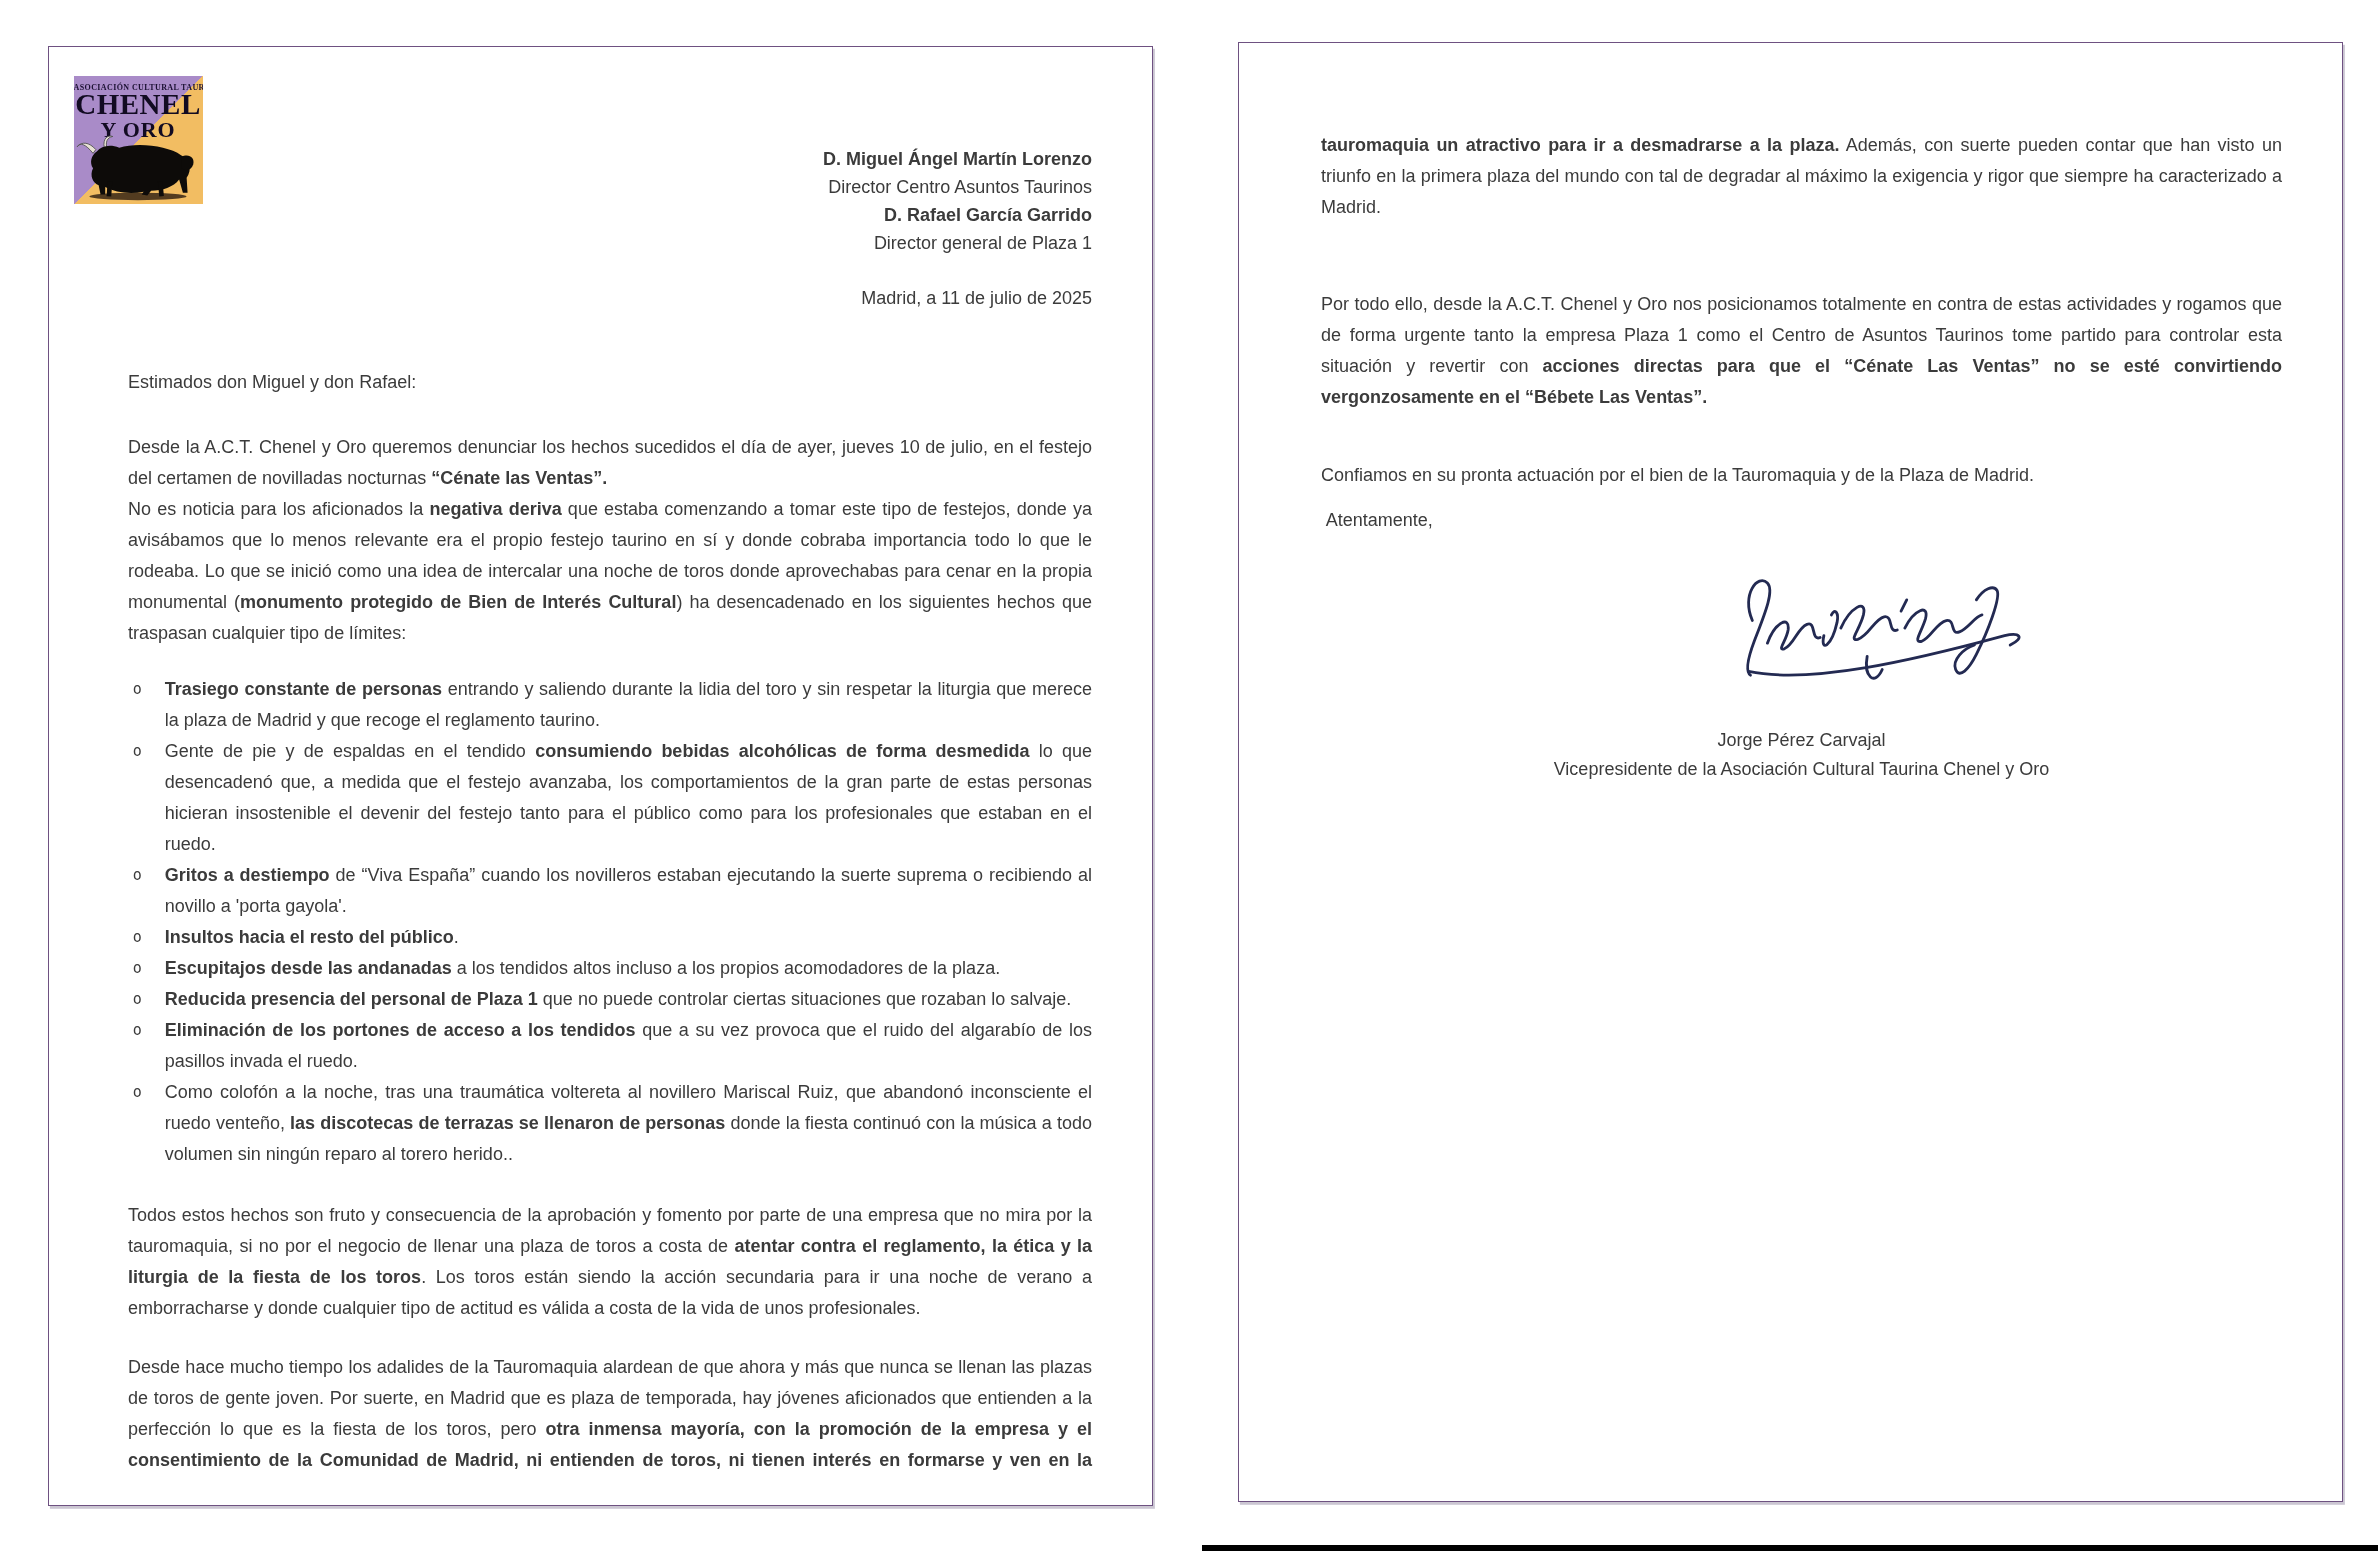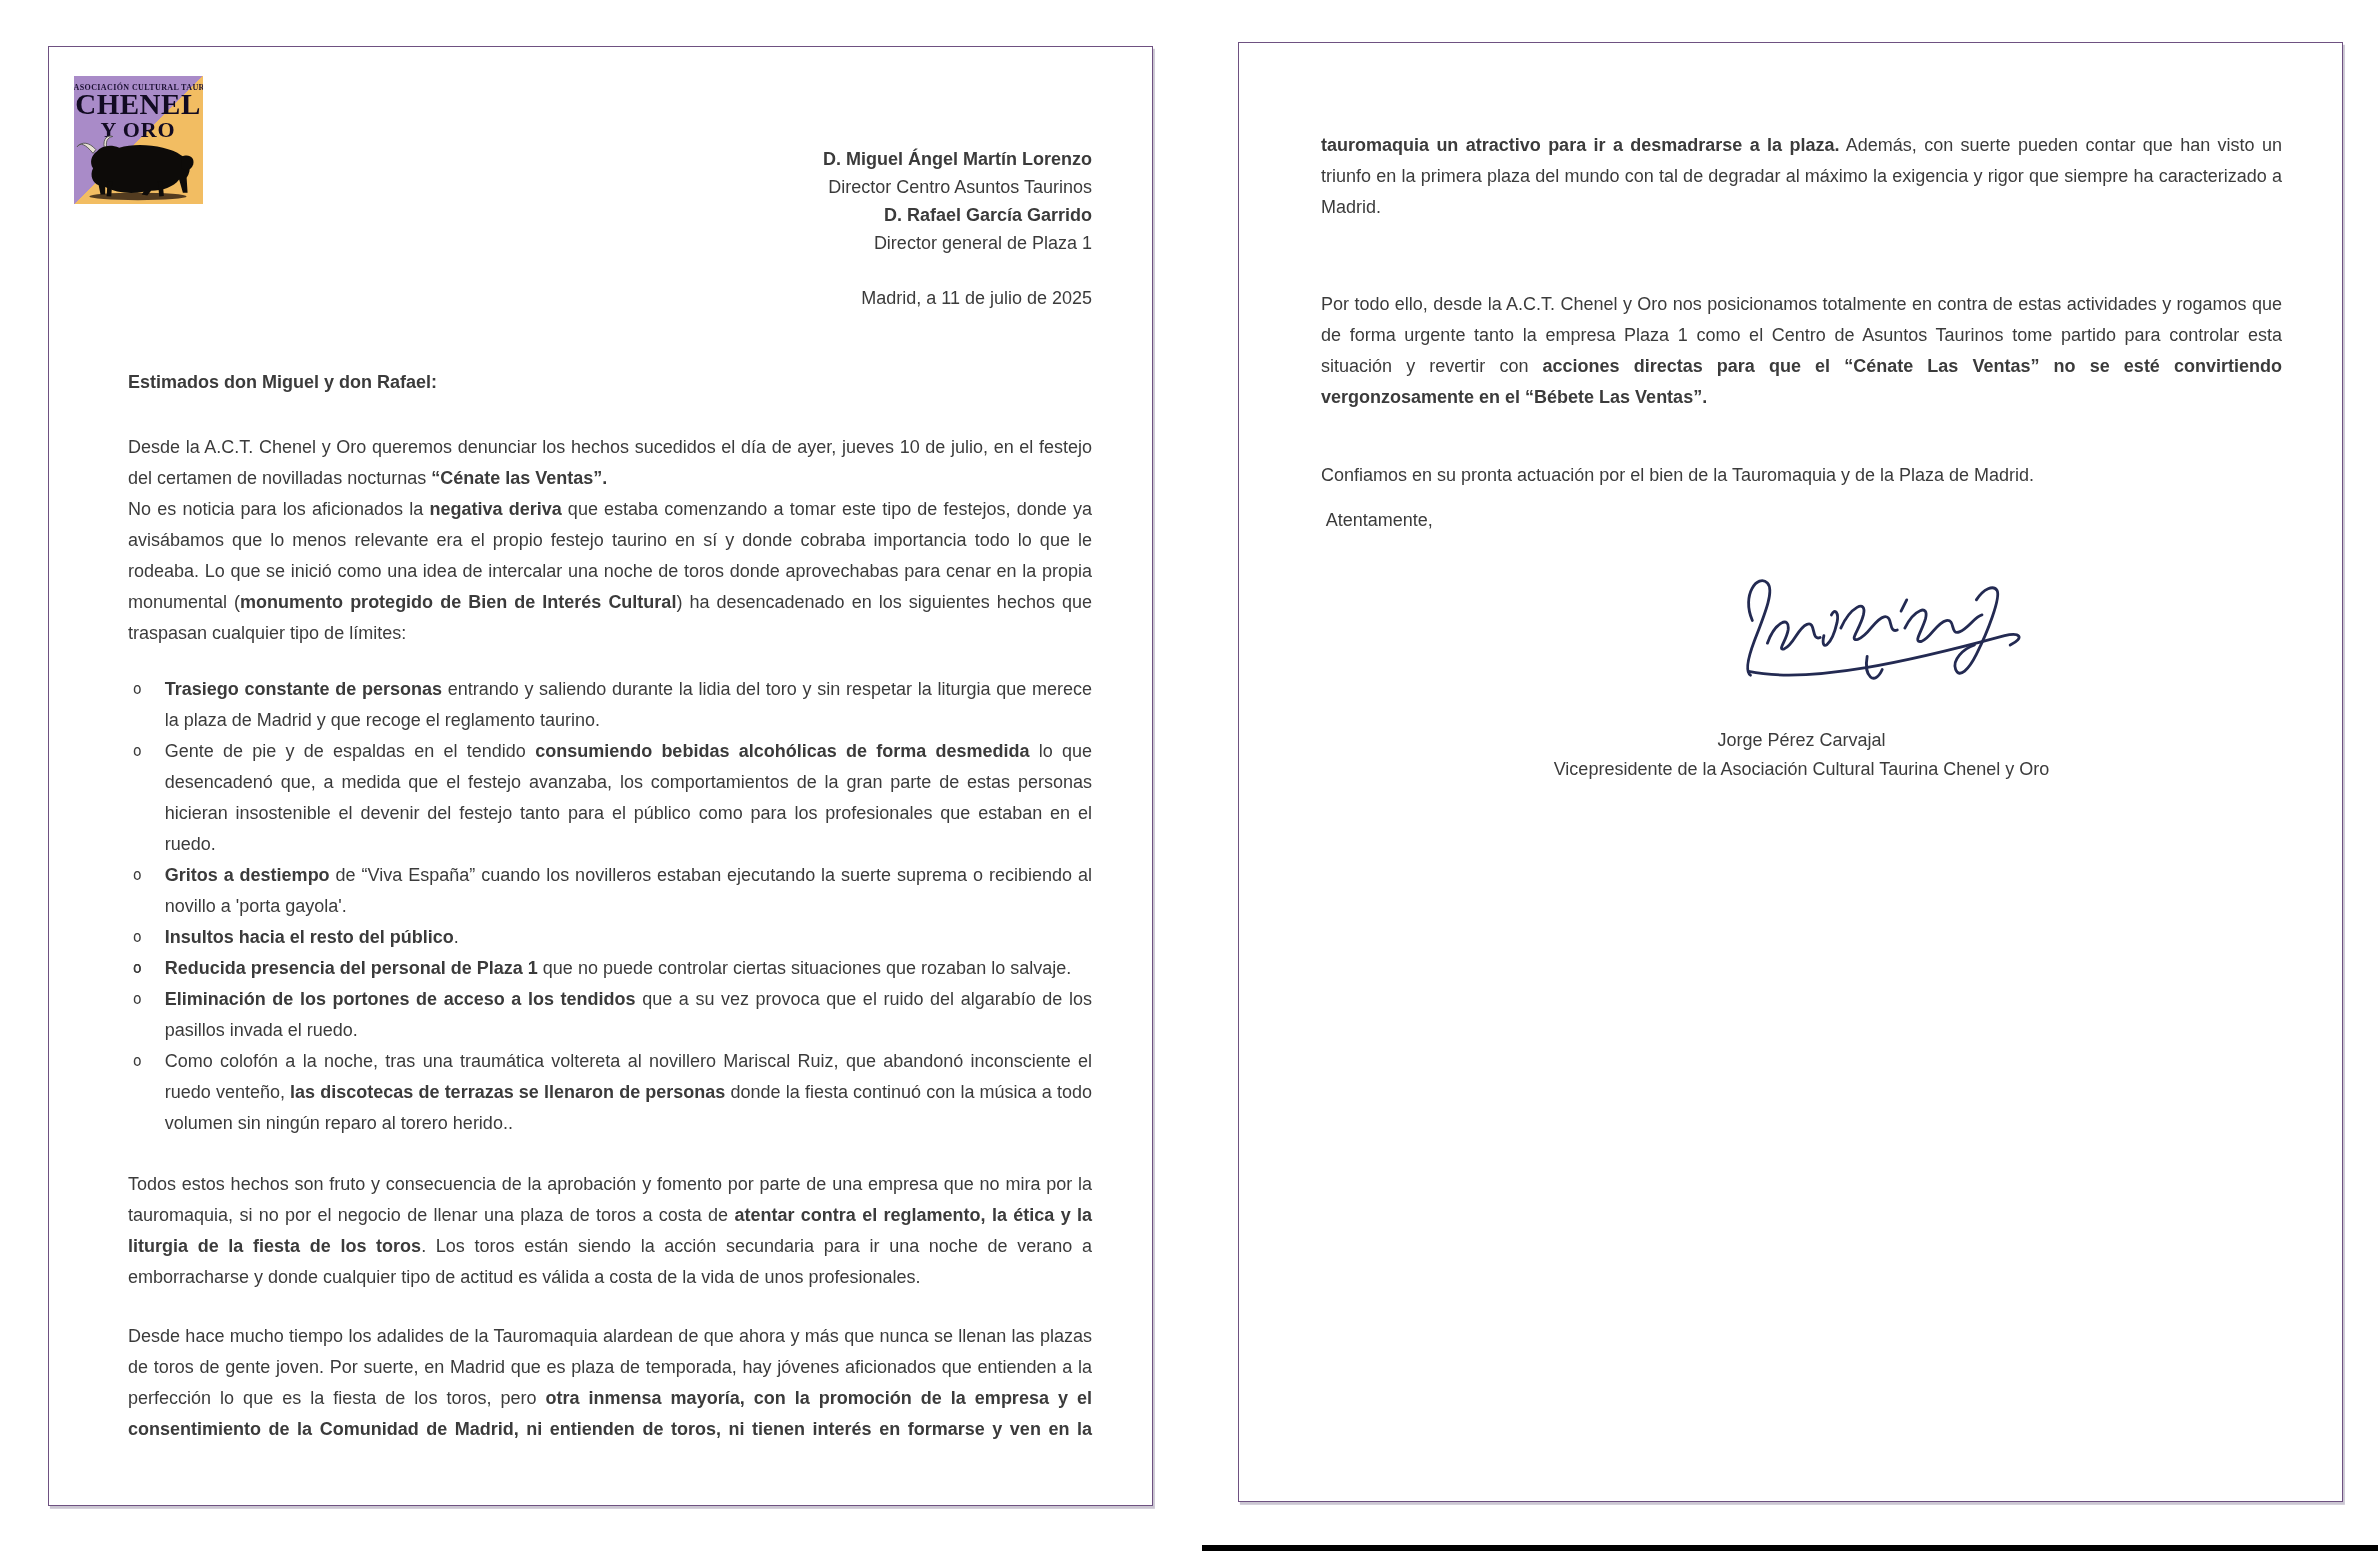--- a/index.html
+++ b/index.html
@@ -58,21 +58,21 @@
   .logo-title .l2{font-size:22px;letter-spacing:0.9px;display:block;}
   .logo-bull{position:absolute;left:2.8px;bottom:1.9px;}
 
   
   .recipients{
     margin-top:98px;
     text-align:right;
     line-height:28px;
   }
   .dateline{margin-top:26px;text-align:right;}
-  .salutation{margin-top:53px;font-weight:bold;}
+  .salutation{margin-top:53px;}
   .p1{margin-top:34px;}
   .p2{}
 
   ul.incidents{
     list-style:none;
     margin:24.5px 0 0 0;
     padding:0 0 0 4.7px;
   }
   ul.incidents li{
     position:relative;
@@ -139,21 +139,21 @@
 
     <p class="p1 just"><span>Desde la A.C.T. Chenel y Oro queremos denunciar los hechos sucedidos el día de ayer, jueves 10 de julio, en el festejo del certamen de novilladas nocturnas </span><b>“Cénate las Ventas”.</b></p>
 
     <p class="p2 just"><span>No es noticia para los aficionados la </span><b>negativa deriva</b><span> que estaba comenzando a tomar este tipo de festejos, donde ya avisábamos que lo menos relevante era el propio festejo taurino en sí y donde cobraba importancia todo lo que le rodeaba. Lo que se inició como una idea de intercalar una noche de toros donde aprovechabas para cenar en la propia monumental (</span><b>monumento protegido de Bien de Interés Cultural</b><span>) ha desencadenado en los siguientes hechos que traspasan cualquier tipo de límites:</span></p>
 
     <ul class="incidents">
       <li><span class="marker">o</span><span><b>Trasiego constante de personas</b><span> entrando y saliendo durante la lidia del toro y sin respetar la liturgia que merece la plaza de Madrid y que recoge el reglamento taurino.</span></span></li>
       <li><span class="marker">o</span><span><span>Gente de pie y de espaldas en el tendido </span><b>consumiendo bebidas alcohólicas de forma desmedida</b><span> lo que desencadenó que, a medida que el festejo avanzaba, los comportamientos de la gran parte de estas personas hicieran insostenible el devenir del festejo tanto para el público como para los profesionales que estaban en el ruedo.</span></span></li>
       <li><span class="marker">o</span><span><b>Gritos a destiempo</b><span> de “Viva España” cuando los novilleros estaban ejecutando la suerte suprema o recibiendo al novillo a 'porta gayola'.</span></span></li>
       <li><span class="marker">o</span><span><b>Insultos hacia el resto del público</b><span>.</span></span></li>
-      <li><span class="marker">o</span></li>
+      <li><span class="marker">o</span><span><b>Escupitajos desde las andanadas</b><span> a los tendidos altos incluso a los propios acomodadores de la plaza.</span></span></li>
       <li><span class="marker">o</span><span><b>Reducida presencia del personal de Plaza 1</b><span> que no puede controlar ciertas situaciones que rozaban lo salvaje.</span></span></li>
       <li><span class="marker">o</span><span><b>Eliminación de los portones de acceso a los tendidos</b><span> que a su vez provoca que el ruido del algarabío de los pasillos invada el ruedo.</span></span></li>
       <li><span class="marker">o</span><span><span>Como colofón a la noche, tras una traumática voltereta al novillero Mariscal Ruiz, que abandonó inconsciente el ruedo venteño, </span><b>las discotecas de terrazas se llenaron de personas</b><span> donde la fiesta continuó con la música a todo volumen sin ningún reparo al torero herido..</span></span></li>
     </ul>
 
     <p class="p3 just"><span>Todos estos hechos son fruto y consecuencia de la aprobación y fomento por parte de una empresa que no mira por la tauromaquia, si no por el negocio de llenar una plaza de toros a costa de </span><b>atentar contra el reglamento, la ética y la liturgia de la fiesta de los toros</b><span>. Los toros están siendo la acción secundaria para ir una noche de verano a emborracharse y donde cualquier tipo de actitud es válida a costa de la vida de unos profesionales.</span></p>
 
     <p class="p4 cont"><span>Desde hace mucho tiempo los adalides de la Tauromaquia alardean de que ahora y más que nunca se llenan las plazas de toros de gente joven. Por suerte, en Madrid que es plaza de temporada, hay jóvenes aficionados que entienden a la perfección lo que es la fiesta de los toros, pero </span><b>otra inmensa mayoría, con la promoción de la empresa y el consentimiento de la Comunidad de Madrid, ni entienden de toros, ni tienen interés en formarse y ven en la</b></p>
   </div>
 </div>

